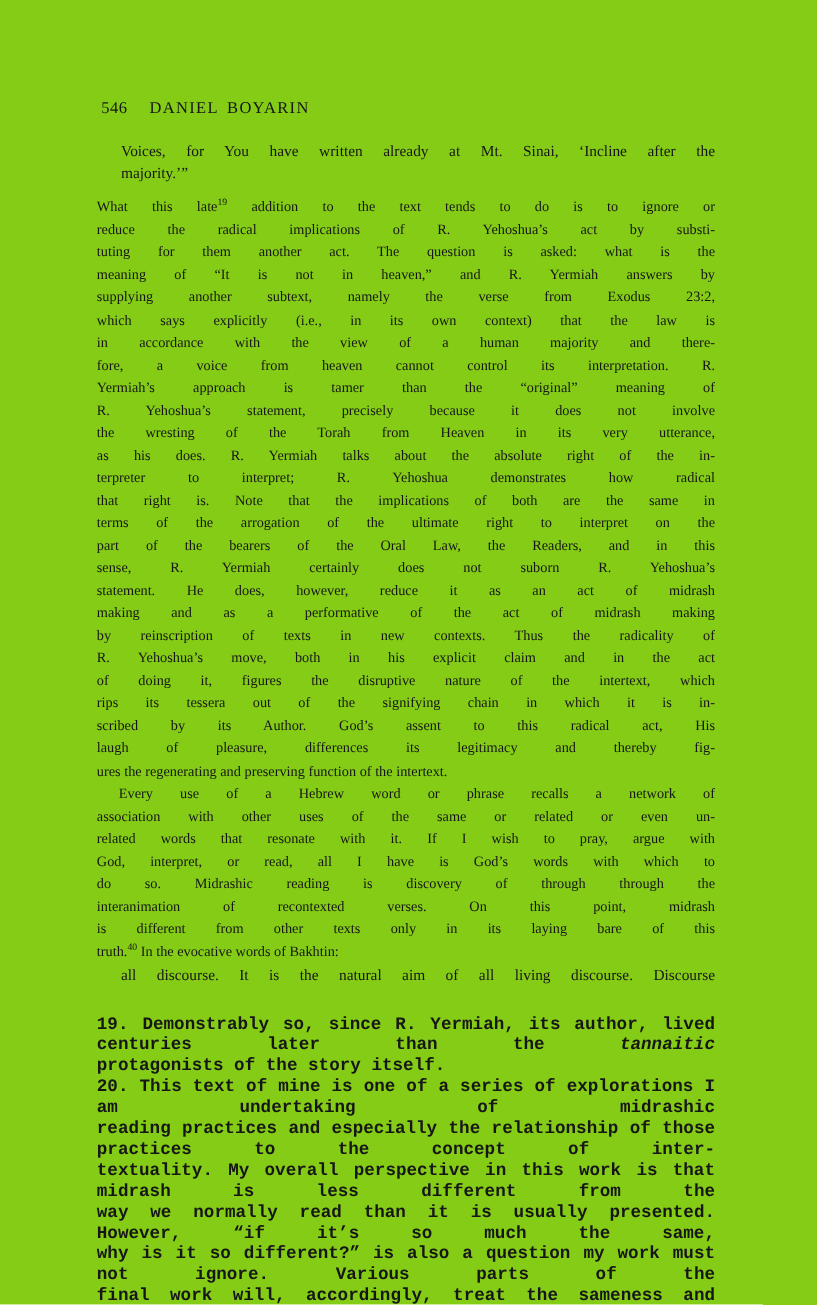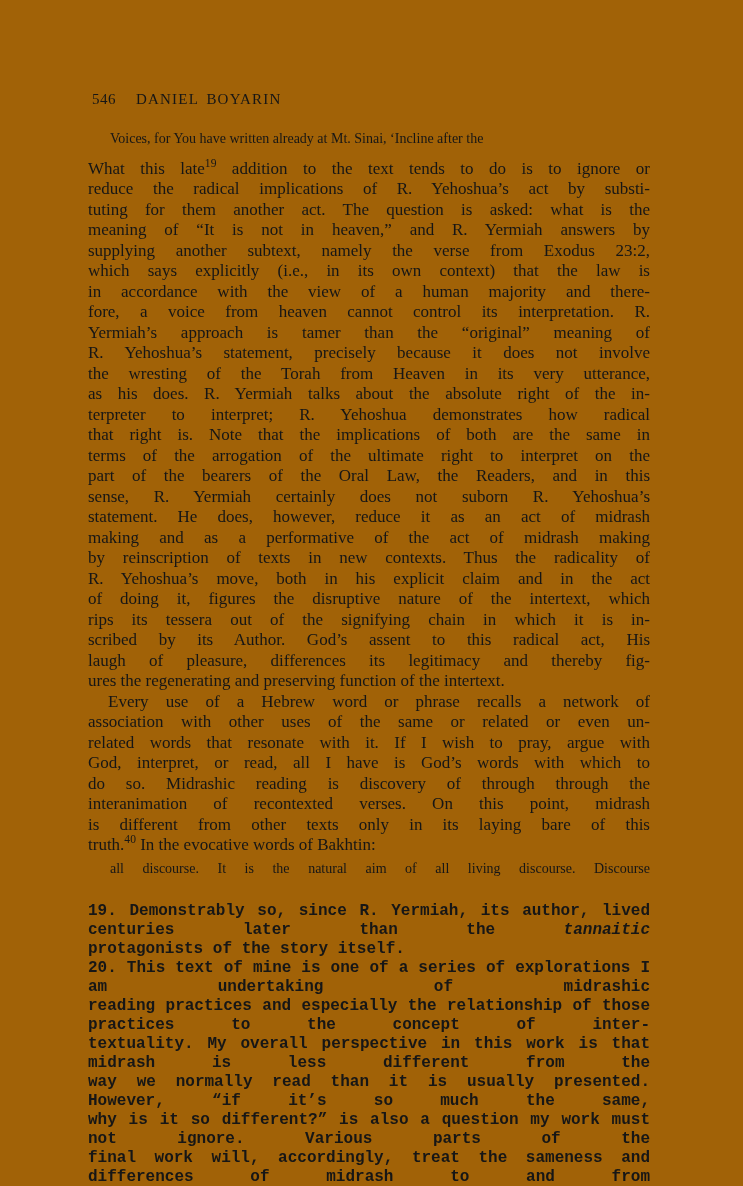--- a/index.html
+++ b/index.html
@@ -5,21 +5,21 @@
   html, body {
     margin: 0;
     padding: 0;
     background: #ffffff;
   }
   .page {
     position: relative;
     width: 743px;
     height: 1186px;
     box-sizing: border-box;
-    background: #a16207;
+    background: #84cc16;
     color: #161616;
     font-family: "Liberation Serif", serif;
     padding: 91px 93px 0 88px;
     overflow: hidden;
   }
   .header {
     display: flex;
     align-items: baseline;
     font-size: 15px;
     line-height: 16px;
@@ -45,21 +45,21 @@
   .block:not(.justify-last) .line:last-child {
     text-align-last: left;
   }
   .block.quote {
     margin-left: 22px;
     font-size: 14px;
     line-height: 19.5px;
     font-weight: normal;
   }
   .block.paragraph {
-    font-size: 17px;
+    font-size: 13px;
     line-height: 20.5px;
   }
   .block.footnote {
     font-size: 16px;
     line-height: 19px;
     font-weight: bold;
     font-family: Liberation Mono, monospace;
   }
   .block.indent-first .line:first-child {
     text-indent: 20px;
@@ -79,20 +79,21 @@
 <body>
 
 <div class="page">
   <header class="header">
     <span class="page-num">546</span>
     <span class="running-head">DANIEL BOYARIN</span>
   </header>
   <main class="page-body">
       <div class="block quote">
         <div class="line">Voices, for You have written already at Mt. Sinai, ‘Incline after the</div>
+        <div class="line">majority.’”</div>
       </div>
       <div class="block paragraph">
         <div class="line">What this late<sup>19</sup> addition to the text tends to do is to ignore or</div>
         <div class="line">reduce the radical implications of R. Yehoshua’s act by substi-</div>
         <div class="line">tuting for them another act. The question is asked: what is the</div>
         <div class="line">meaning of “It is not in heaven,” and R. Yermiah answers by</div>
         <div class="line">supplying another subtext, namely the verse from Exodus 23:2,</div>
         <div class="line">which says explicitly (i.e., in its own context) that the law is</div>
         <div class="line">in accordance with the view of a human majority and there-</div>
         <div class="line">fore, a voice from heaven cannot control its interpretation. R.</div>

